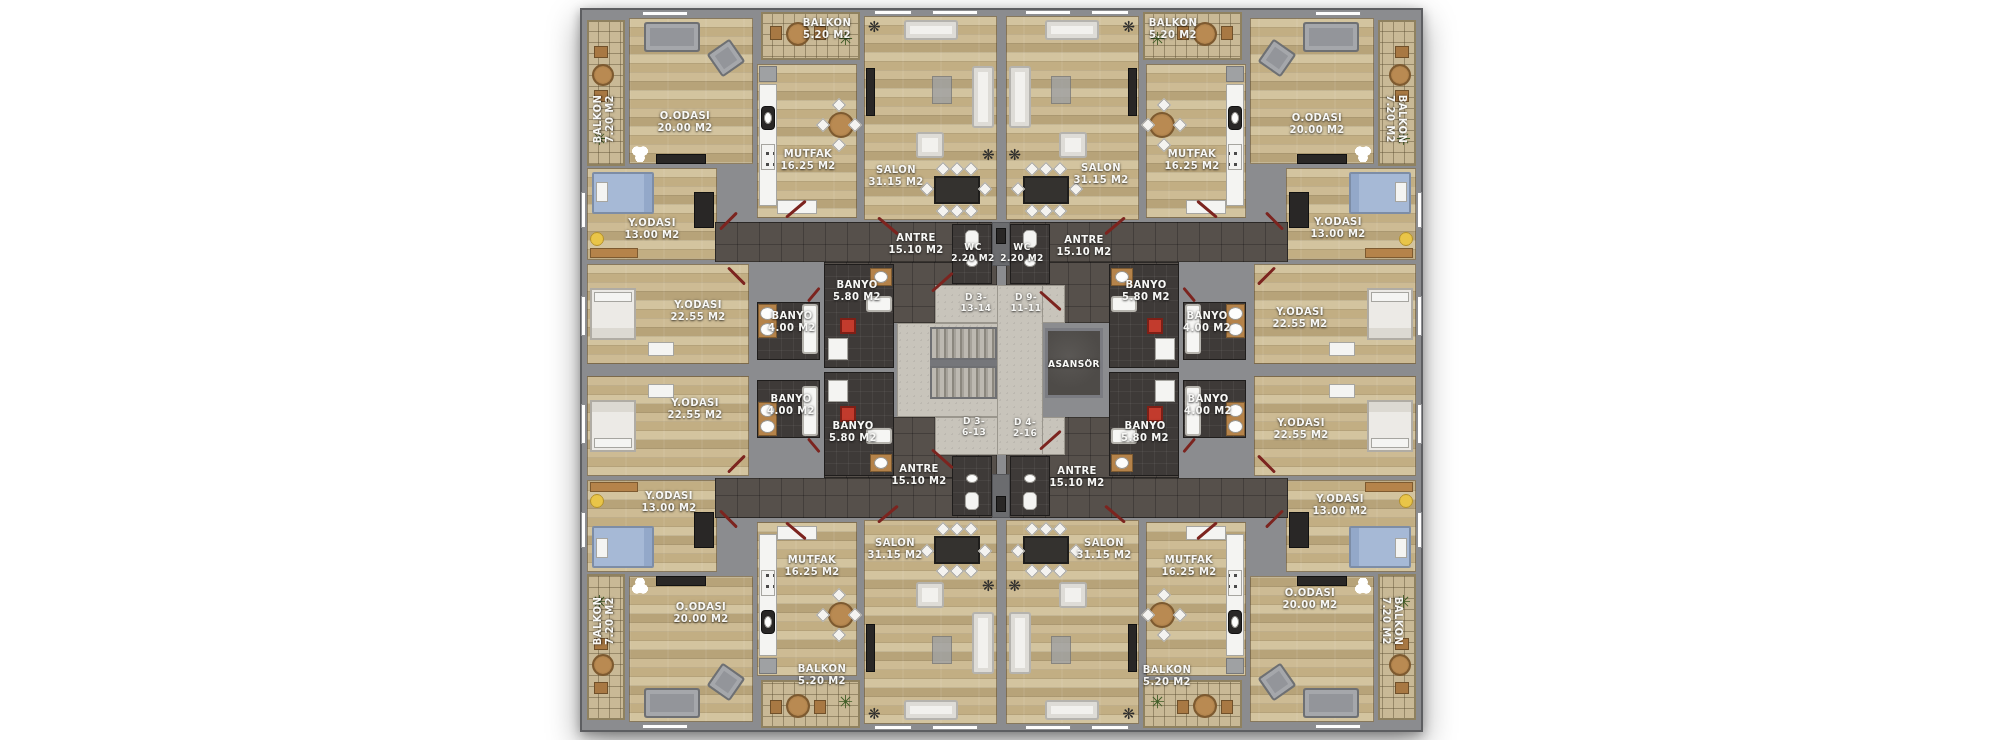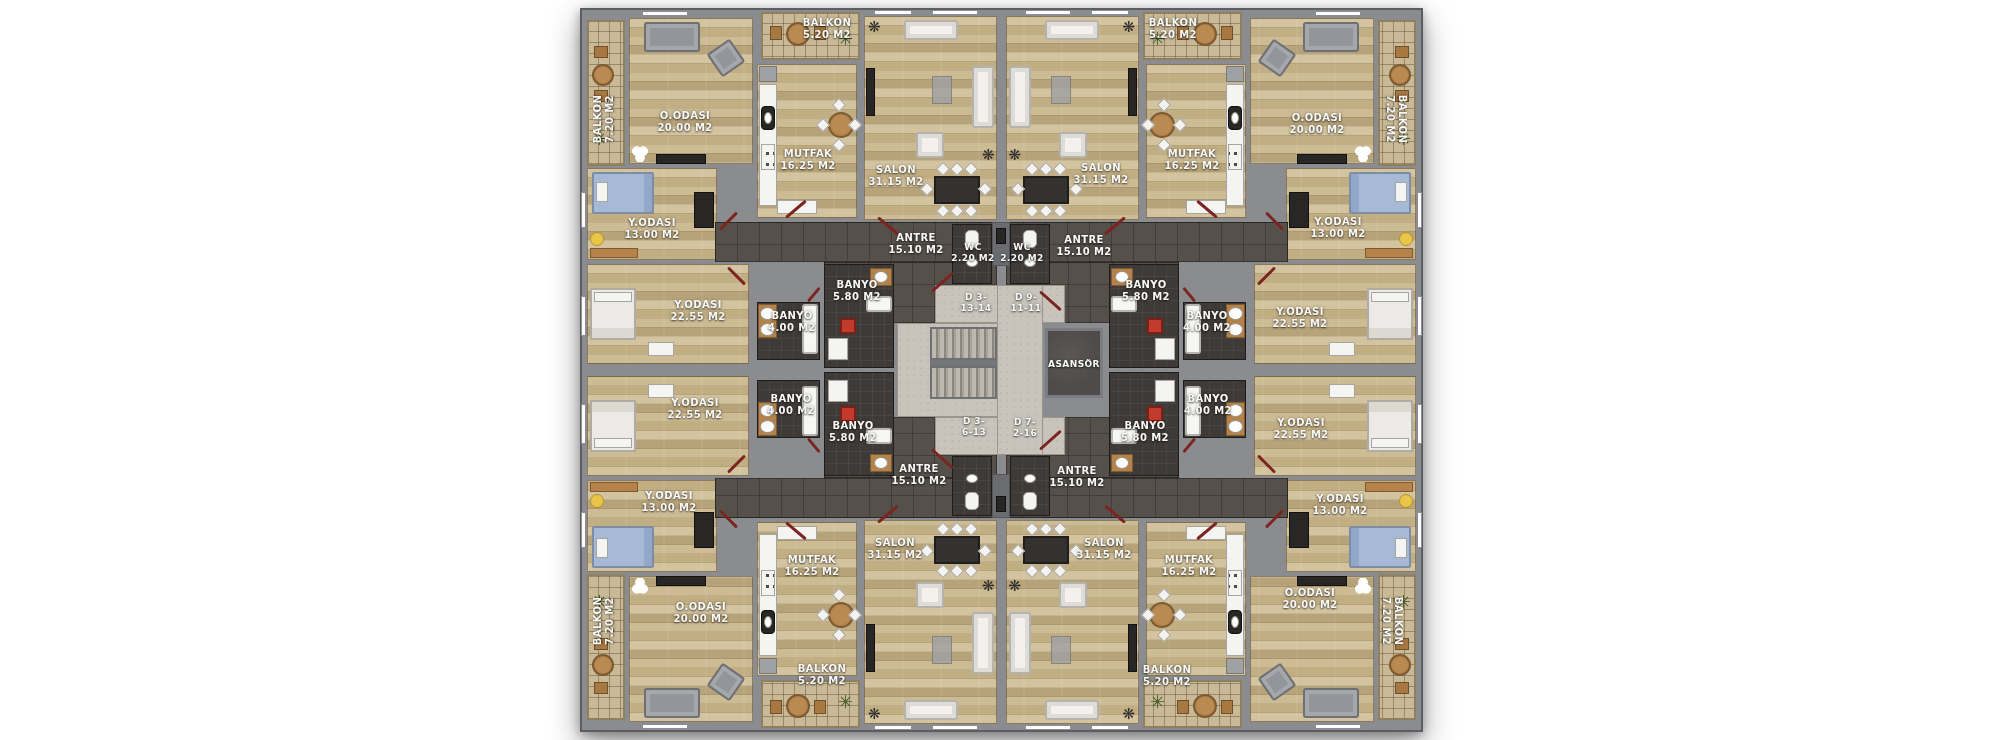--- a/index.html
+++ b/index.html
@@ -643,17 +643,17 @@
       </div>
       <div class="lbl sm" style="left: 446px; top: 295px; transform: translate(-50%, -50%);">
         <span style="display: block;">D 9-</span>
         <span style="display: block;">11-11</span>
       </div>
       <div class="lbl sm" style="left: 394px; top: 419px; transform: translate(-50%, -50%);">
         <span style="display: block;">D 3-</span>
         <span style="display: block;">6-13</span>
       </div>
       <div class="lbl sm" style="left: 445px; top: 420px; transform: translate(-50%, -50%);">
-        <span style="display: block;">D 7-</span>
+        <span style="display: block;">D 4-</span>
         <span style="display: block;">2-16</span>
       </div>
     </div>
 </div>
 
 </body></html>

